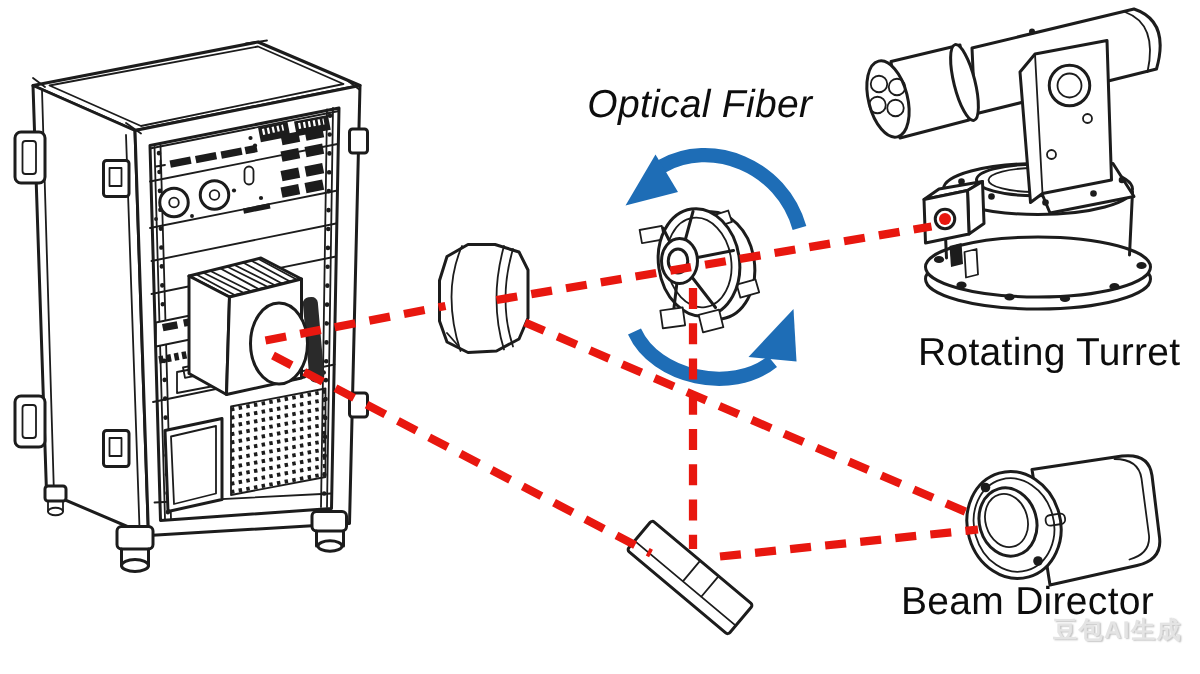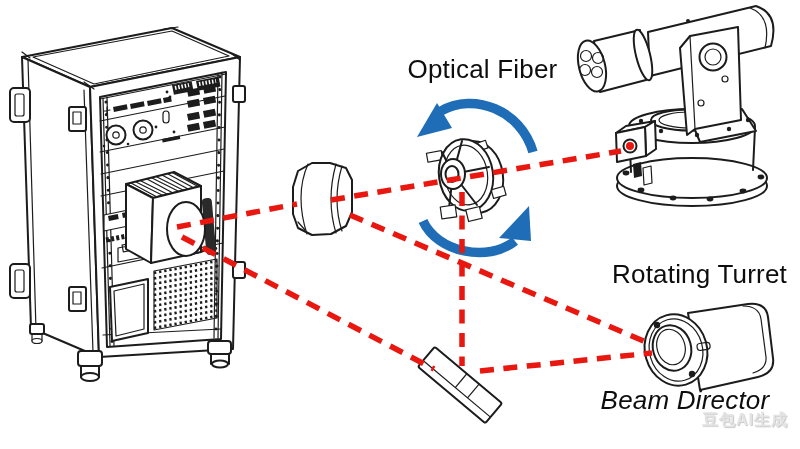--- a/index.html
+++ b/index.html
@@ -246,17 +246,17 @@
   <g>
     <path class="beam" d="M177,227 L297,204"></path>
     <path class="beam" d="M331,200 L621,151"></path>
     <path class="beam" d="M350,215 L648,343"></path>
     <path class="beam" d="M182,237 L434,369"></path>
     <path class="beam" d="M462,192 L462,366"></path>
     <path class="beam" d="M480,371 L652,353"></path>
   </g>
 </svg>
 
-  <div class="lbl" style="left:400px;top:56px;width:165px;">Optical Fiber</div>
-  <div class="lbl" style="left:602px;top:221px;width:195px;margin-top:40px;">Rotating Turret</div>
-  <div class="lbl" style="left:592px;top:387px;width:186px;font-style:italic;">Beam Director</div>
+  <div class="lbl" style="left:384px;top:56px;width:165px;font-style:italic;">Optical Fiber</div>
+  <div class="lbl" style="left:602px;top:221px;width:195px;">Rotating Turret</div>
+  <div class="lbl" style="left:592px;top:387px;width:186px;">Beam Director</div>
   <div class="watermark" style="right:12px;top:410px;">豆包AI生成</div>
 </div>
 
 </body></html>

